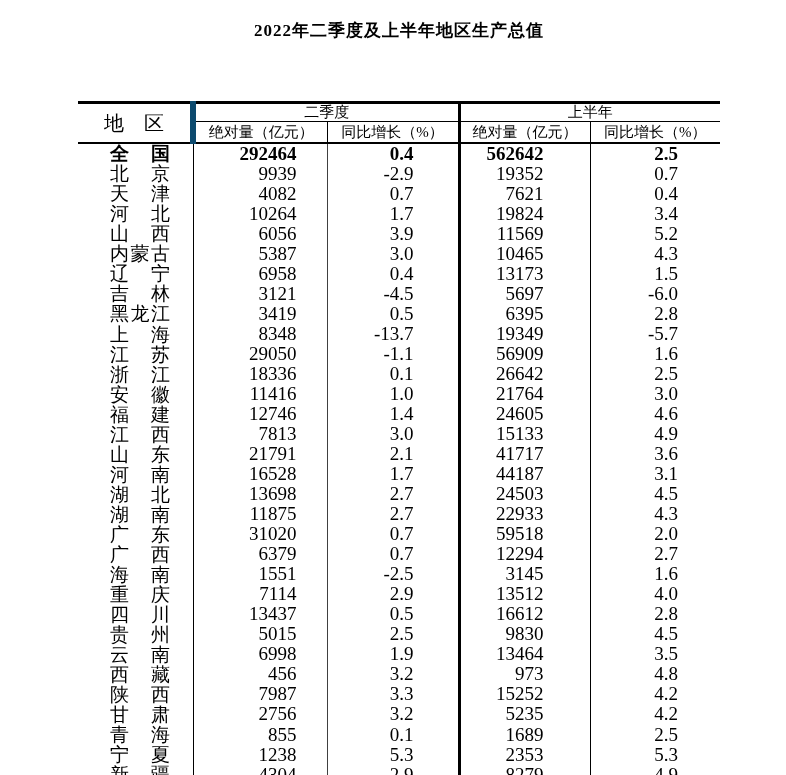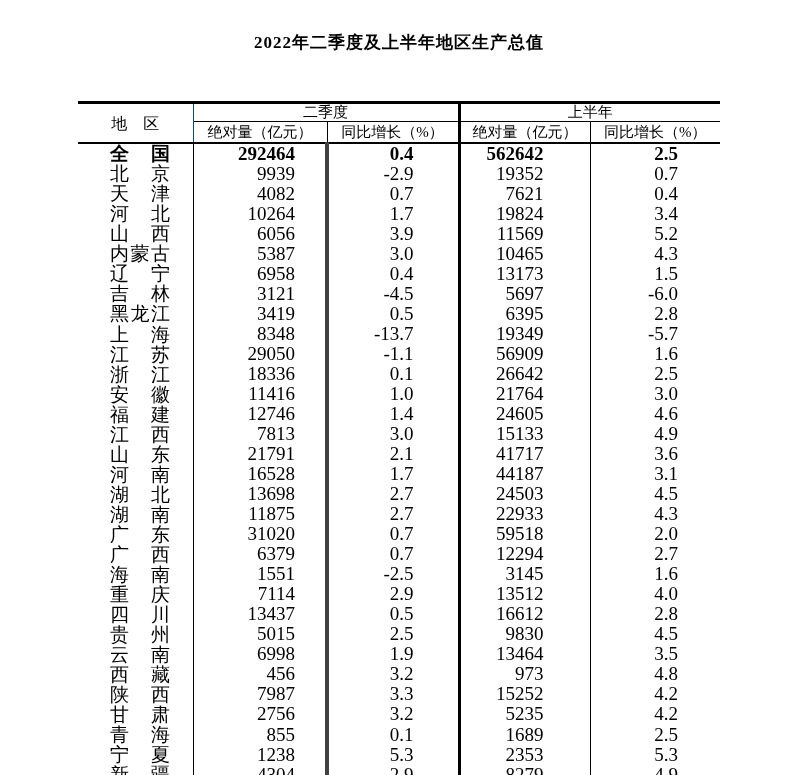--- a/index.html
+++ b/index.html
@@ -11,21 +11,21 @@
     position: relative;
     width: 786px;
     height: 775px;
     background: #ffffff;
     color: #000000;
     font-family: "Liberation Serif", "DejaVu Serif", serif;
     overflow: hidden;
   }
   .title {
     position: absolute;
-    top: 31px;
+    top: 19px;
     left: 78px;
     width: 642px;
     text-align: center;
     font-size: 17px;
     font-weight: bold;
     letter-spacing: 1px;
     white-space: nowrap;
   }
   table.gdp-table {
     position: absolute;
@@ -47,22 +47,22 @@
   th {
     font-weight: normal;
     padding: 0;
     text-align: center;
     vertical-align: middle;
     font-size: 15px;
   }
   .group-row th { height: 17px; line-height: 17px; }
   .sub-row th   { height: 20px; line-height: 20px; }
   .th-region {
-    font-size: 16px;
-    border-right: 1px solid #0c4a6e;
+    font-size: 20px;
+    border-right: 6px solid #0c4a6e;
     vertical-align: middle;
   }
   .th-q2 { border-right: 3px solid #000000; border-bottom: 1px solid #000000; margin-left: 48px; }
   .th-h1 { border-bottom: 1px solid #000000; }
   .th-sub-q2abs { border-right: 1px solid #000000; }
   .th-sub-q2gr  { border-right: 3px solid #000000; }
   .th-sub-h1abs { border-right: 1px solid #000000; }
 
   tbody td {
     padding: 0;
@@ -76,21 +76,21 @@
     padding-left: 32px;
     border-right: 1px solid #000000;
   }
   .region-inner {
     display: inline-flex;
     justify-content: space-between;
     width: 60px;
     vertical-align: middle;
   }
   td.num { text-align: right; }
-  td.c-q2abs { border-right: 4px solid #404040; padding-right: 30px; }
+  td.c-q2abs { border-right: 1px solid #404040; padding-right: 30px; }
   td.c-q2gr  { border-right: 3px solid #000000; padding-right: 44px; }
   td.c-h1abs { border-right: 1px solid #000000; padding-right: 46px; }
   td.c-h1gr  { padding-right: 42px; }
   tr.bold td { font-weight: bold; }
 </style>
 </head>
 <body>
 
 <div class="page">
 

